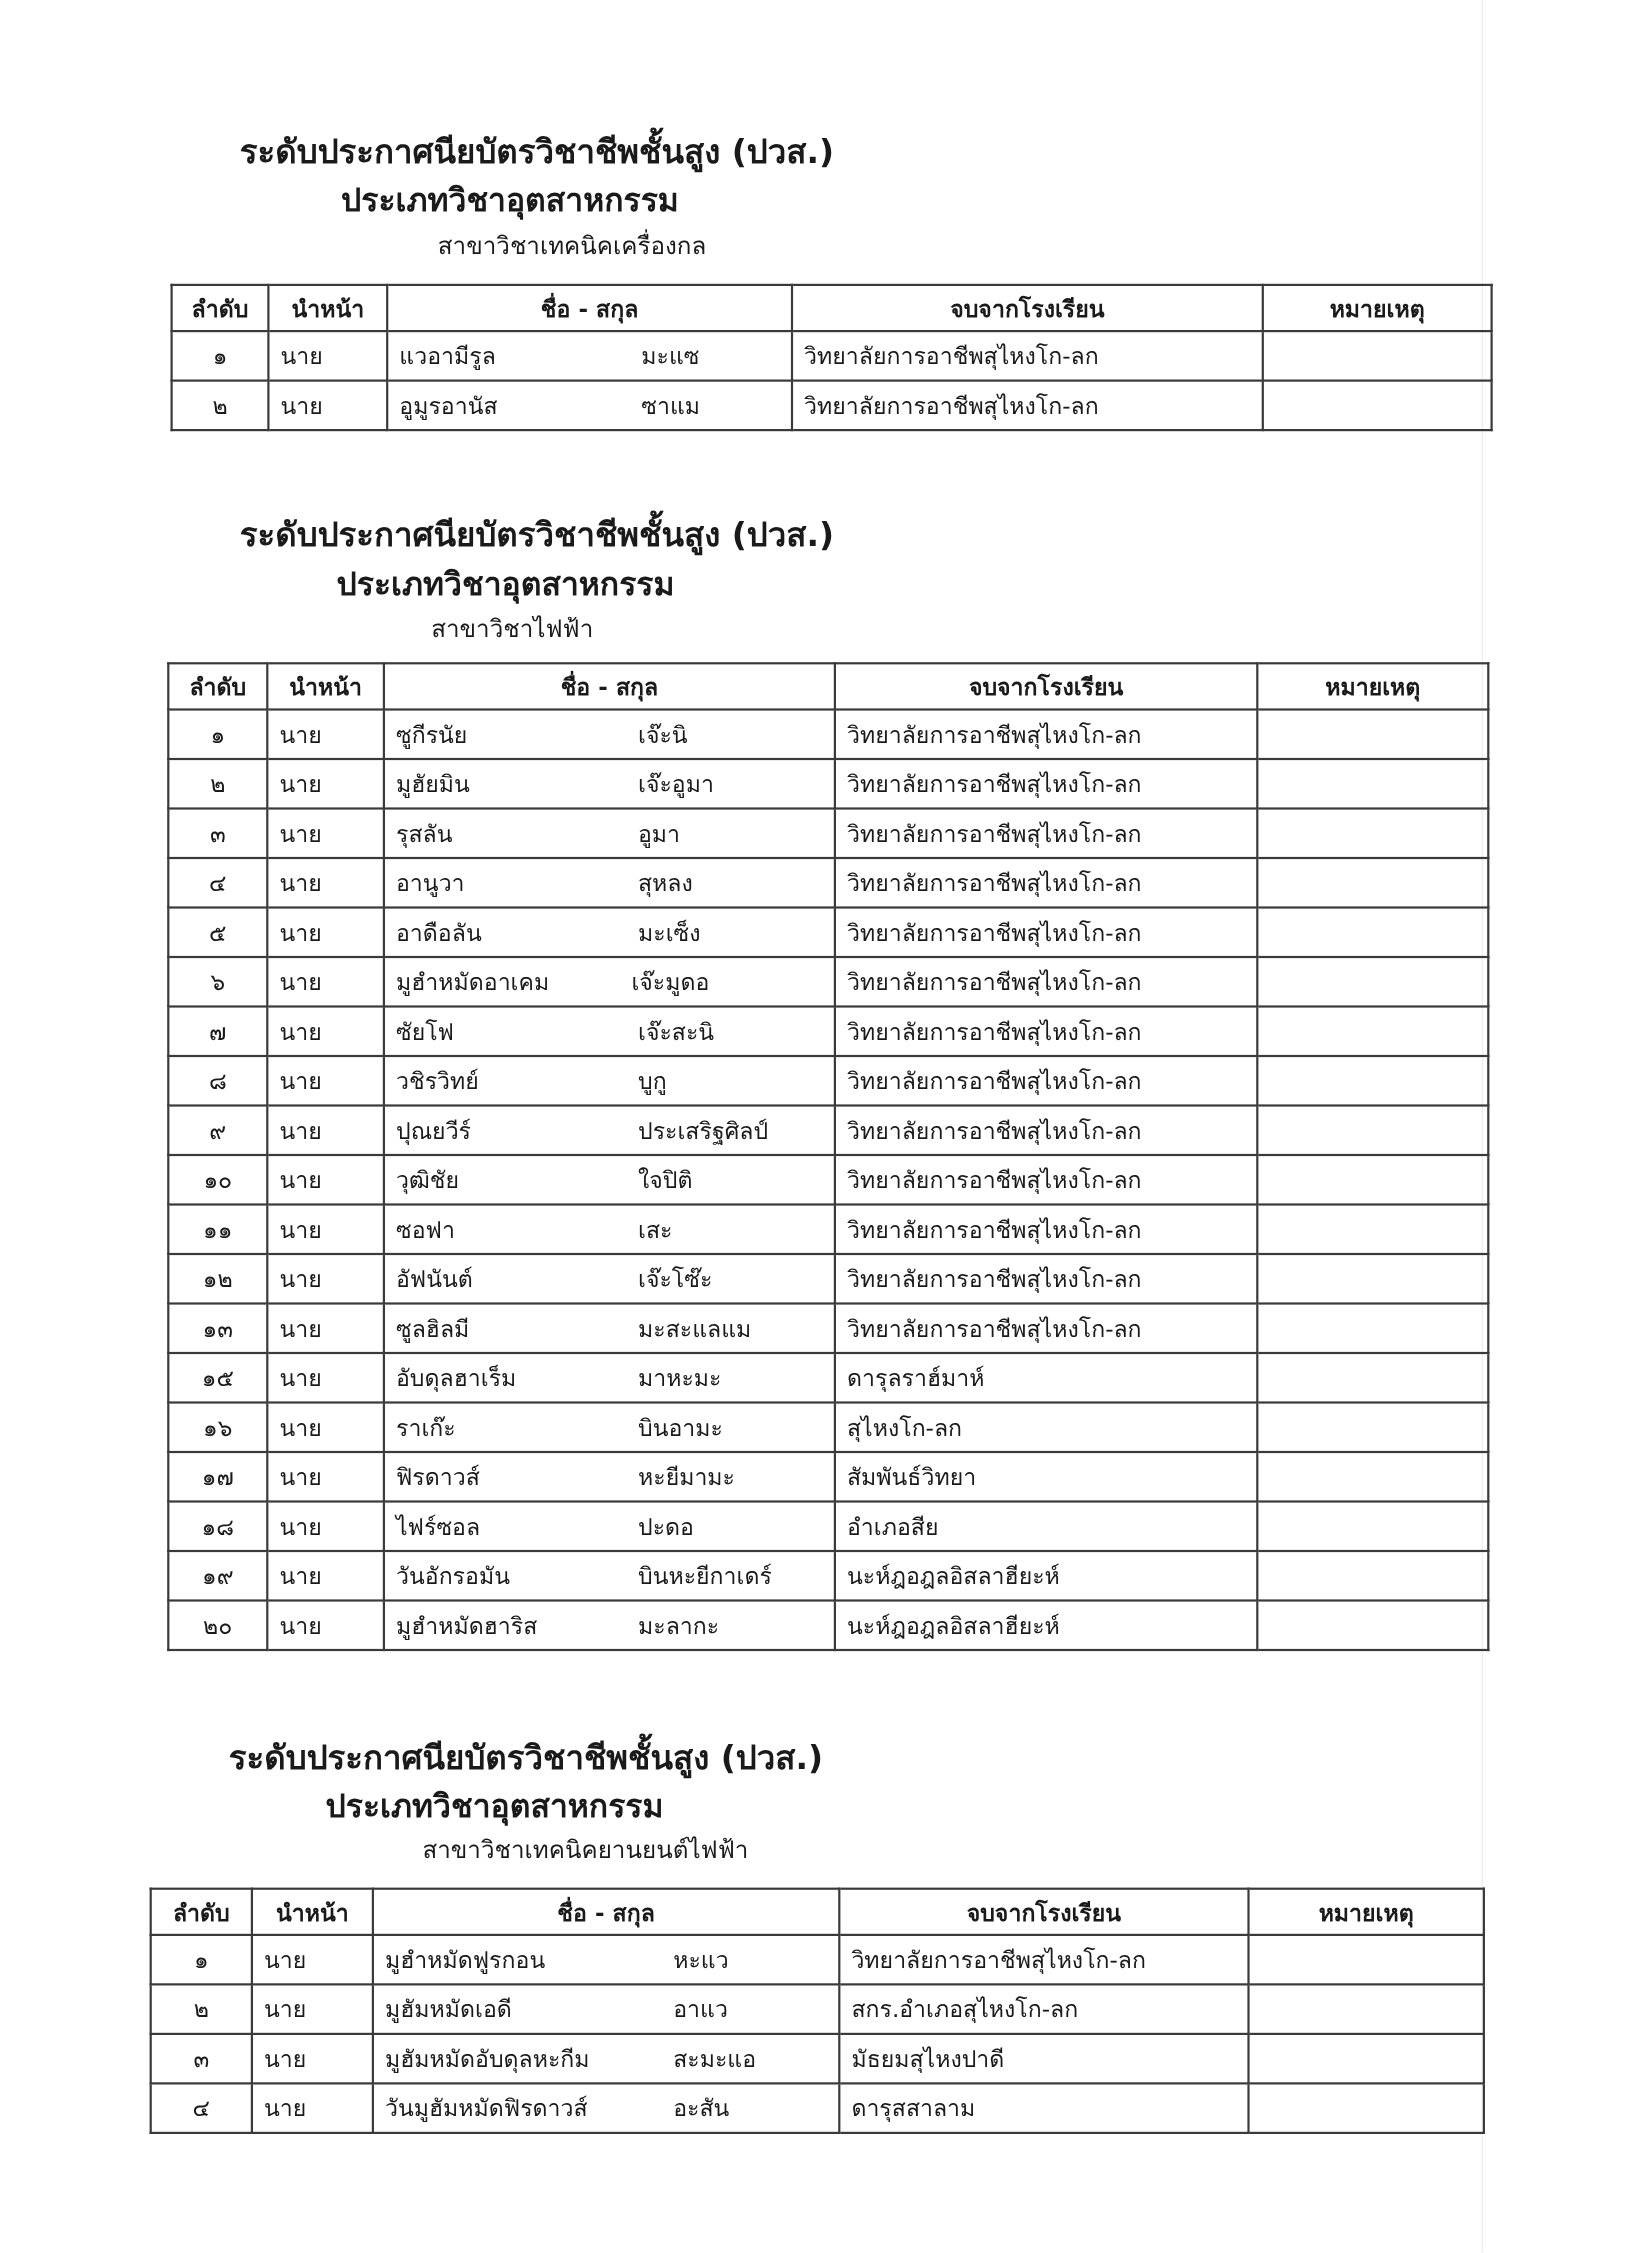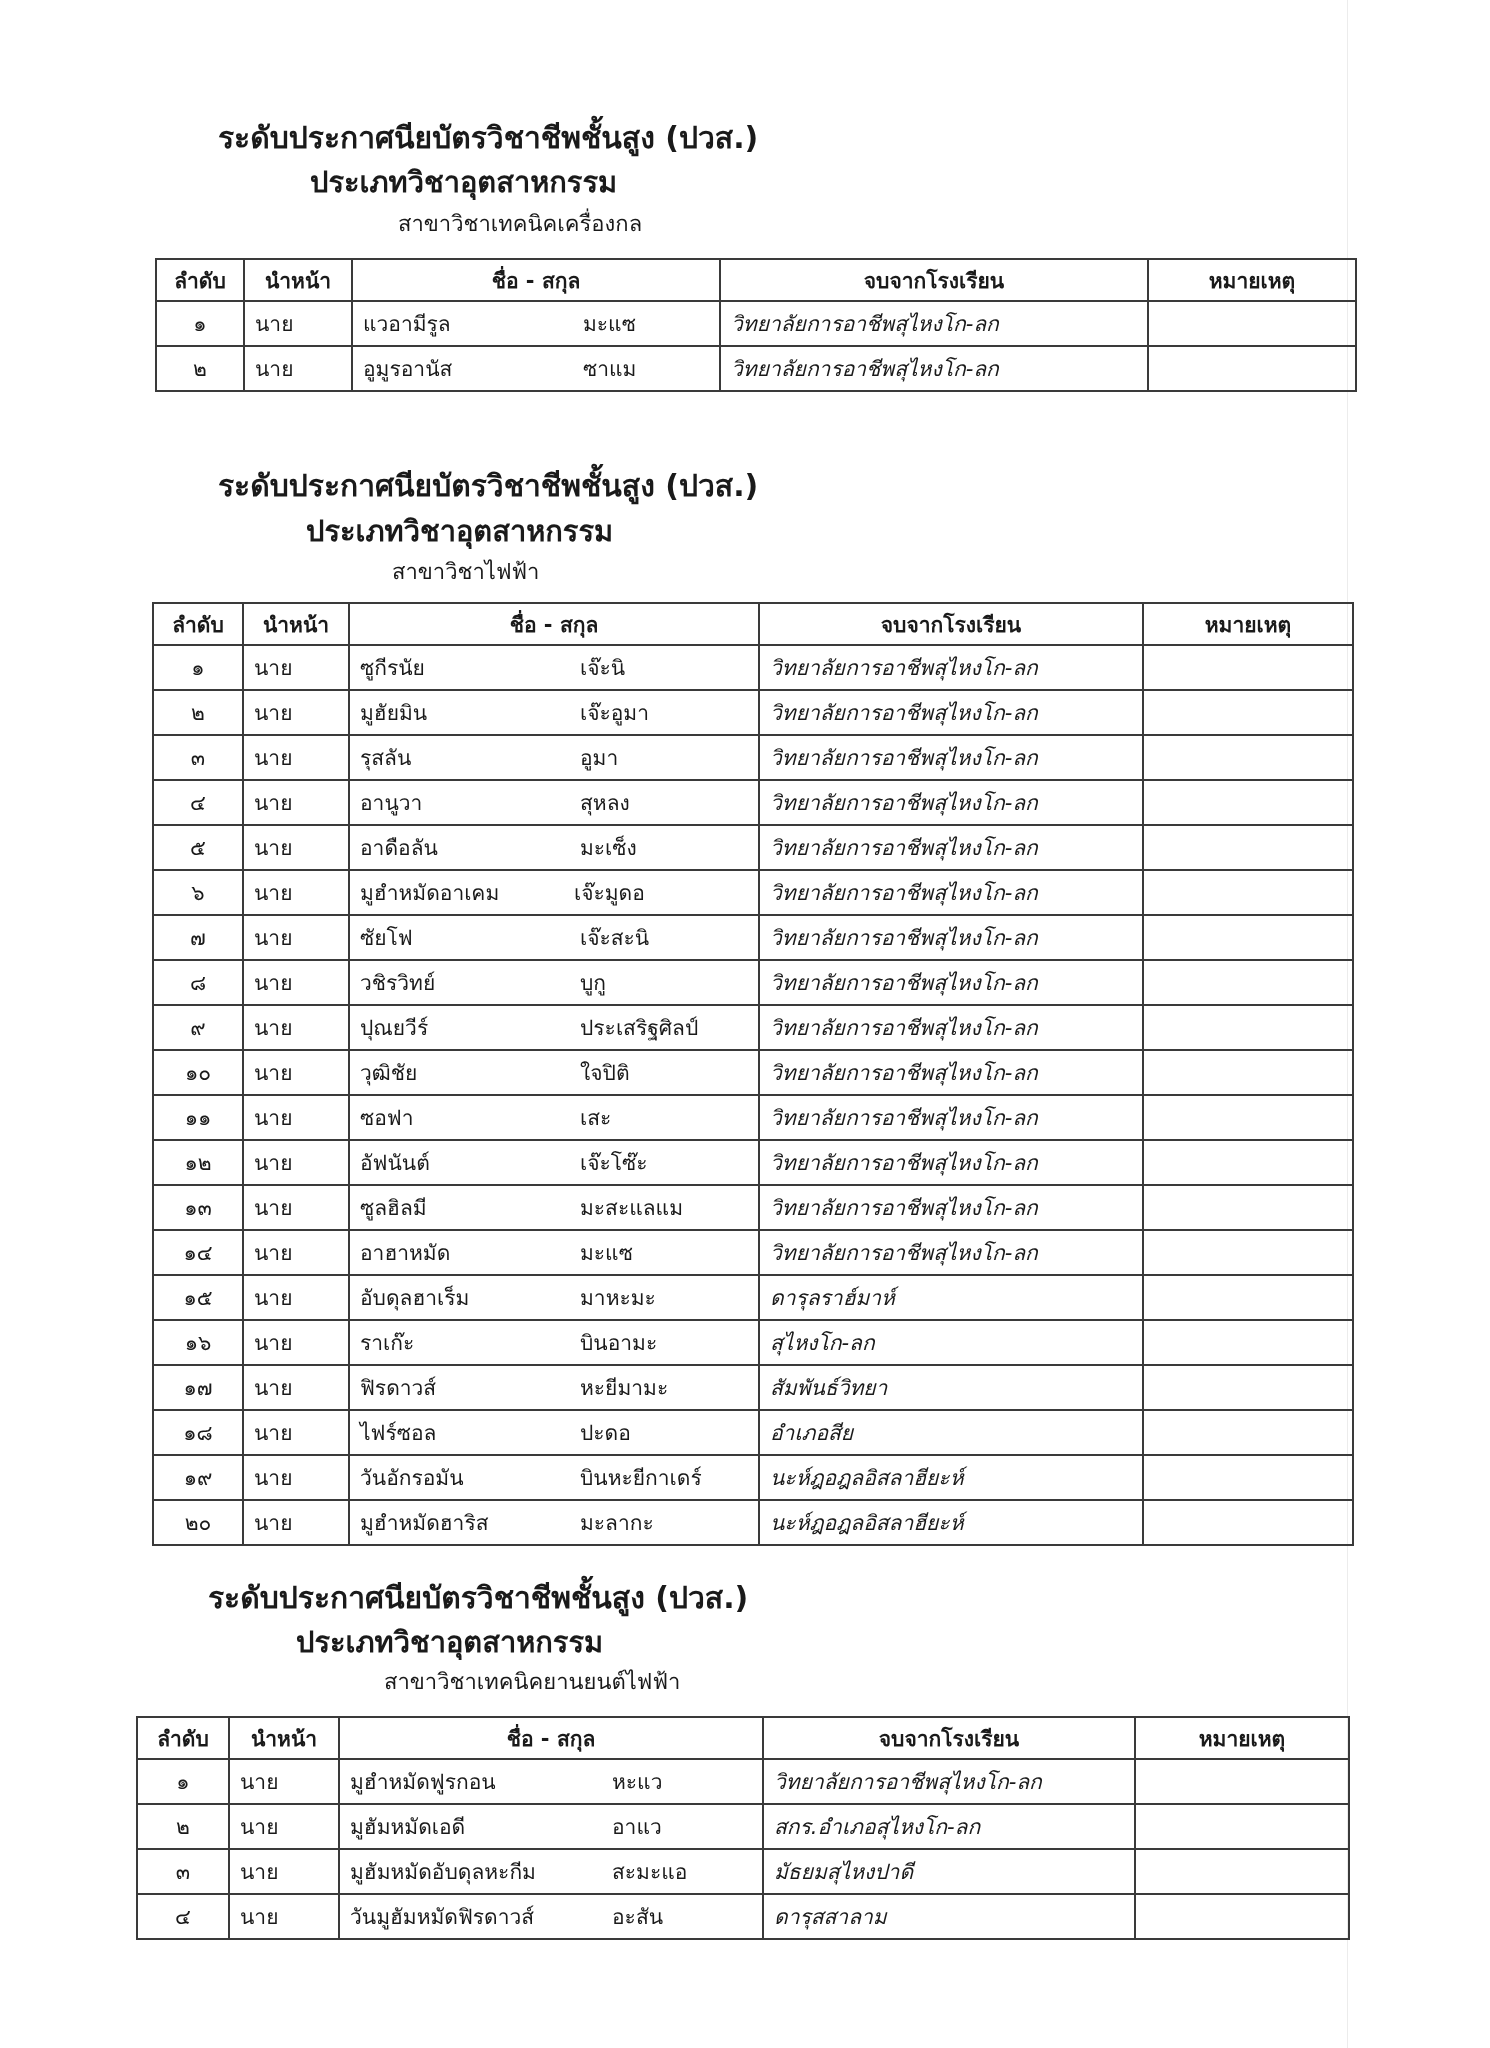--- a/index.html
+++ b/index.html
@@ -21,21 +21,21 @@
     border: 2px solid #3a3a3a; padding: 0 10px; height: 43px;
     white-space: nowrap; overflow: hidden; vertical-align: middle;
   }
   table.list th { font-weight: bold; text-align: center; height: 40px; margin-top: 24px; }
   td.c-no { text-align: center; }
   td.c-title { text-align: left; }
   td.c-name { text-align: left; }
   .fn { display: inline-block; }
   .ln { display: inline-block; position: absolute; }
   td.c-name { position: relative; margin-left: 20px; }
-  td.c-school { text-align: left; font-style: italic; }
+  td.c-school { text-align: left; }
 </style>
 </head>
 <body>
 
 <div class="scan-edge"></div>
 
 <div>
   <div class="title1" style="left:218px; top:114px;">ระดับประกาศนียบัตรวิชาชีพชั้นสูง (ปวส.)</div>
   <div class="title2" style="left:310px; top:159px;">ประเภทวิชาอุตสาหกรรม</div>
   <div class="title3" style="left:398px; top:206px;">สาขาวิชาเทคนิคเครื่องกล</div>
@@ -182,27 +182,20 @@
           <td class="c-remark"></td>
         </tr>
         <tr>
           <td class="c-no">๑๓</td>
           <td class="c-title">นาย</td>
           <td class="c-name"><span class="fn">ซูลฮิลมี</span><span class="ln" style="left:230px">มะสะแลแม</span></td>
           <td class="c-school">วิทยาลัยการอาชีพสุไหงโก-ลก</td>
           <td class="c-remark"></td>
         </tr>
         <tr>
-          <td class="c-no">๑๔</td>
-          <td class="c-title">นาย</td>
-          <td class="c-name"><span class="fn">อาฮาหมัด</span><span class="ln" style="left:230px">มะแซ</span></td>
-          <td class="c-school">วิทยาลัยการอาชีพสุไหงโก-ลก</td>
-          <td class="c-remark"></td>
-        </tr>
-        <tr>
           <td class="c-no">๑๕</td>
           <td class="c-title">นาย</td>
           <td class="c-name"><span class="fn">อับดุลฮาเร็ม</span><span class="ln" style="left:230px">มาหะมะ</span></td>
           <td class="c-school">ดารุลราฮ์มาห์</td>
           <td class="c-remark"></td>
         </tr>
         <tr>
           <td class="c-no">๑๖</td>
           <td class="c-title">นาย</td>
           <td class="c-name"><span class="fn">ราเก๊ะ</span><span class="ln" style="left:230px">บินอามะ</span></td>

